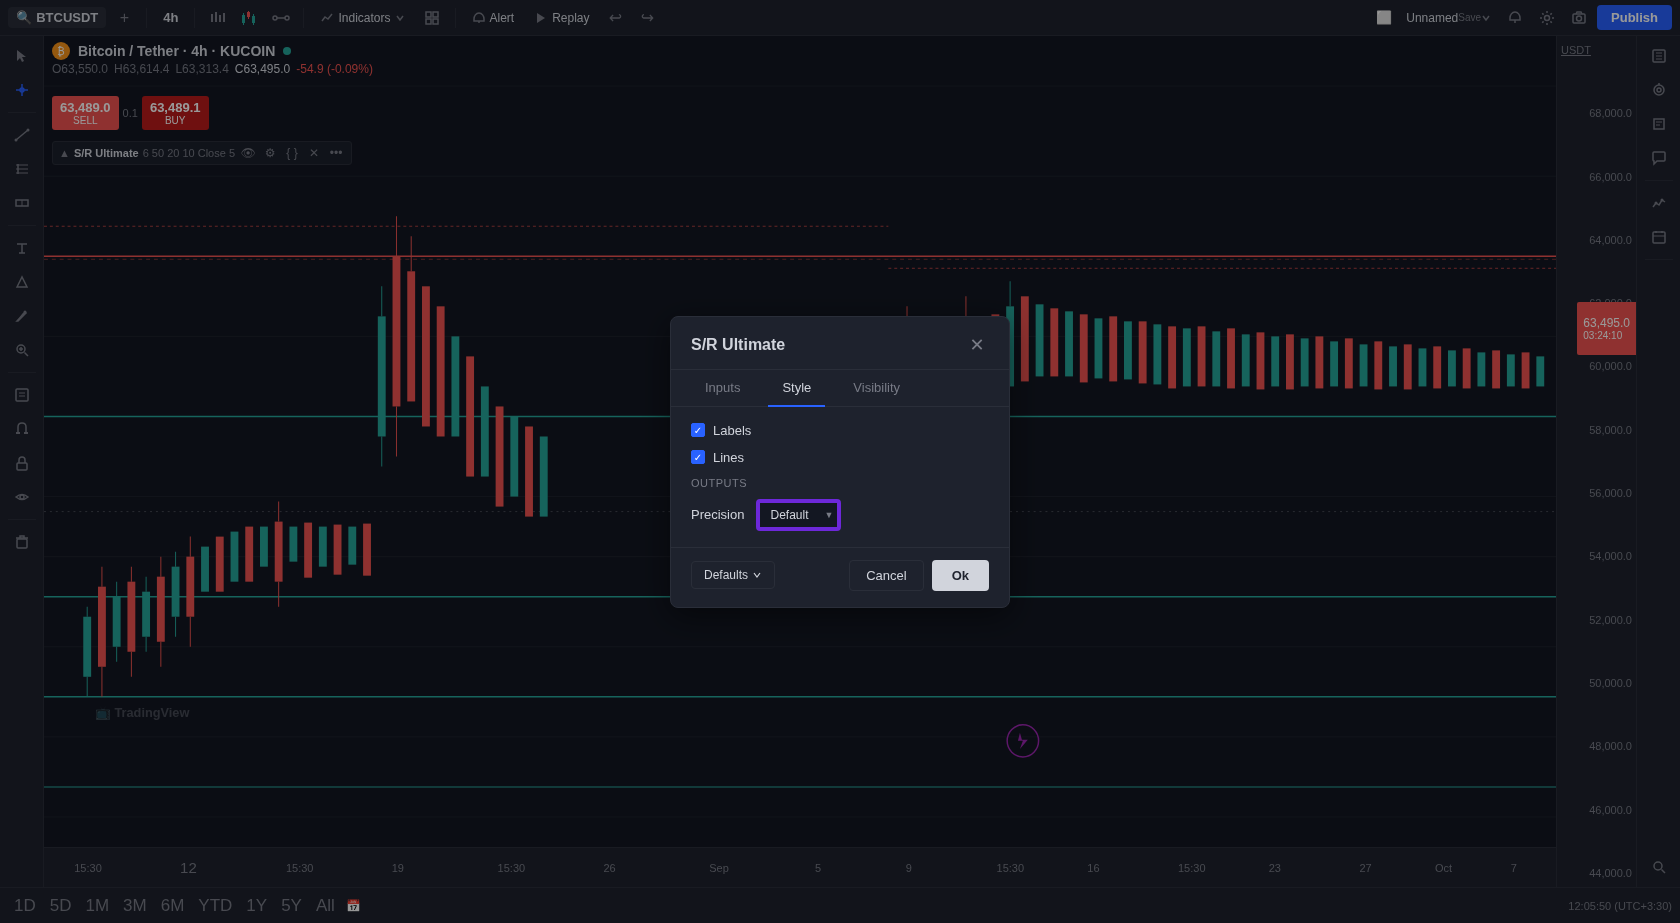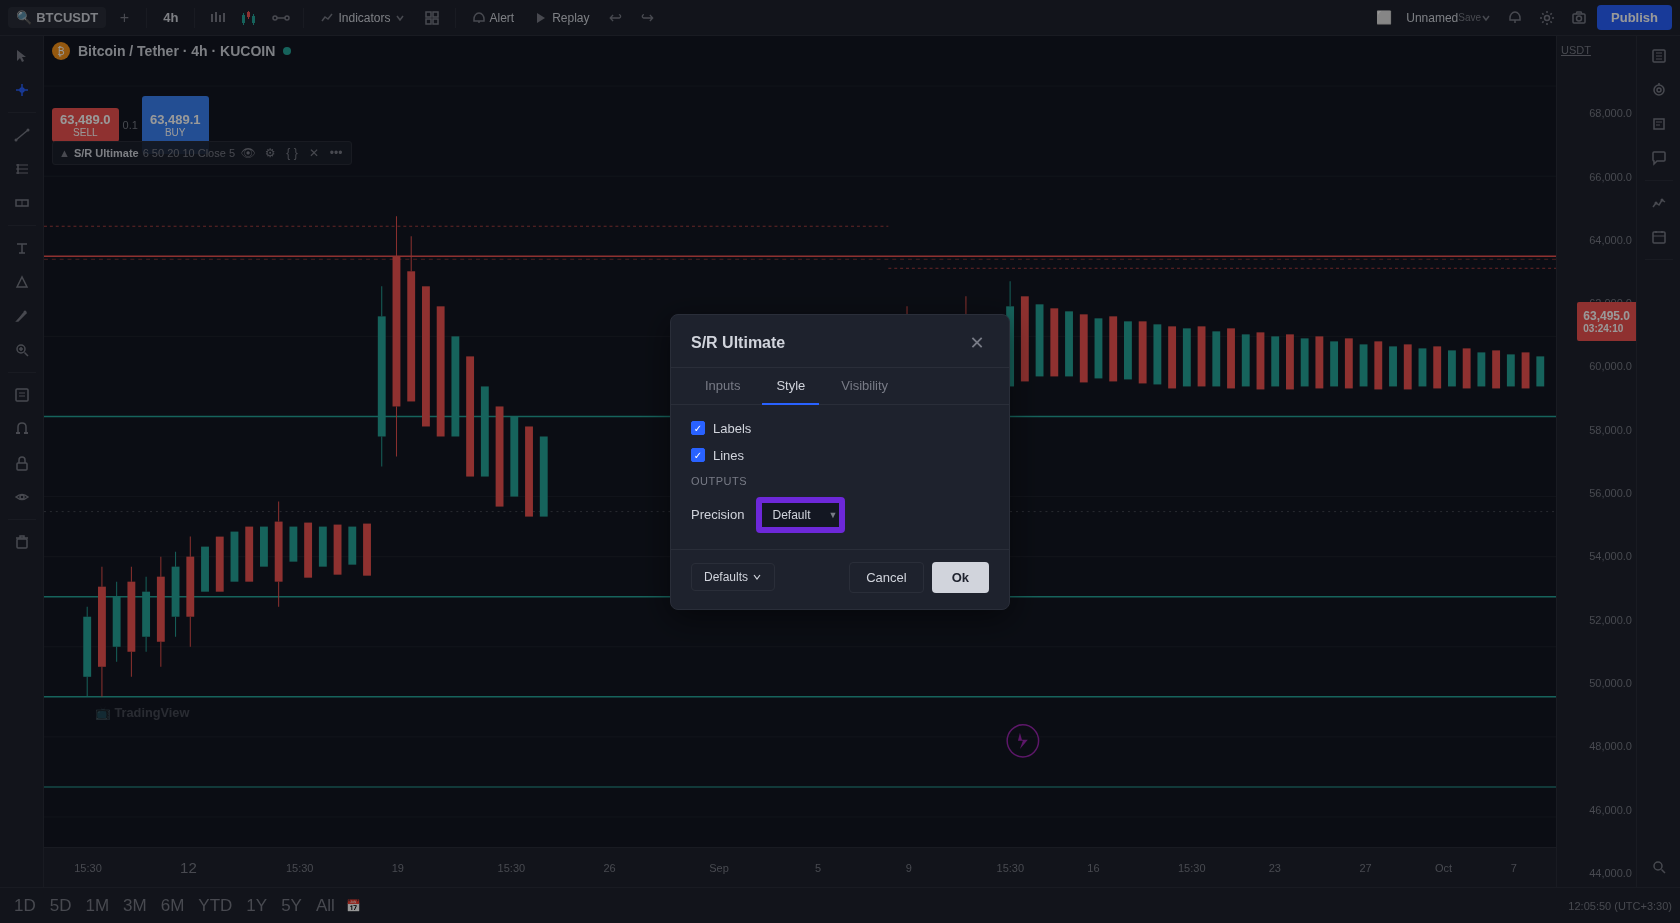--- a/index.html
+++ b/index.html
@@ -146,23 +146,23 @@
       color: white;
       padding: 4px 8px;
       border-radius: 3px;
       font-size: 13px;
       font-weight: 600;
       text-align: center;
     }
     .price-box-label { font-size: 10px; font-weight: normal; }
     .price-qty { font-size: 11px; color: #787b86; }
     .price-box-buy {
-      background: #3b82f6;
+      background: #b91c1c;
       color: white;
-      padding: 16px 8px;
+      padding: 4px 8px;
       border-radius: 3px;
       font-size: 13px;
       font-weight: 600;
       text-align: center;
     }
 
     
     .indicator-toolbar {
       position: absolute;
       top: 100px; left: 8px;
@@ -192,23 +192,23 @@
       padding: 8px 4px;
       font-size: 11px;
       color: #787b86;
     }
     .price-label { text-align: right; }
     .current-price-tag {
       position: absolute;
       right: 0;
       background: #ef5350;
       color: white;
-      padding: 7px 6px;
+      padding: 14px 6px;
       font-size: 12px;
-      font-weight: 700;
+      font-weight: 400;
       border-radius: 2px 0 0 2px;
       white-space: nowrap;
     }
 
     
     .right-toolbar {
       width: 44px;
       background: #1e222d;
       border-left: 1px solid #2a2e39;
       display: flex;
@@ -267,21 +267,21 @@
       display: flex; align-items: center; justify-content: center;
       cursor: pointer;
       color: #787b86;
       font-size: 18px;
       border-radius: 3px;
     }
     .modal-tabs {
       display: flex;
       padding: 0 20px;
       border-bottom: 1px solid #2a2e39;
-      gap: 8px;
+      gap: 14px;
     }
     .modal-tab {
       padding: 10px 14px;
       cursor: pointer;
       font-size: 13px;
       color: #787b86;
       border-bottom: 2px solid transparent;
       margin-bottom: -1px;
     }
     .modal-tab.active { color: #d1d4dc; border-bottom: 2px solid #2962ff; }
@@ -300,21 +300,21 @@
       flex-shrink: 0;
     }
     .checkbox-check { color: white; font-size: 10px; }
     .checkbox-label { font-size: 13px; color: #d1d4dc; }
     .outputs-section { margin-top: 8px; }
     .outputs-label { font-size: 11px; color: #787b86; letter-spacing: 0.5px; margin-bottom: 10px; text-transform: uppercase; }
     .precision-row { display: flex; align-items: center; gap: 12px; }
     .precision-label { font-size: 13px; color: #d1d4dc; }
     .precision-select {
       background: #131722;
-      border: 6px solid #6d28d9;
+      border: 4px solid #6d28d9;
       border-radius: 4px;
       color: #d1d4dc;
       padding: 5px 28px 5px 10px;
       font-size: 12px;
       cursor: pointer;
       appearance: none;
       -webkit-appearance: none;
       position: relative;
     }
     .select-wrapper { position: relative; display: inline-block; }
@@ -607,20 +607,27 @@
 
     <div class="chart-header">
       <div class="chart-title-row">
         <div class="pair-icon">₿</div>
         <span class="chart-title">
           <span>Bitcoin / Tether</span>
           · <span>4h</span>
           · <span>KUCOIN</span>
         </span>
         <div class="chart-dot"></div>
+      </div>
+      <div class="ohlc-row">
+        <span>O63,550.0</span>
+        <span>H63,614.4</span>
+        <span>L63,313.4</span>
+        <span class="ohlc-val">C63,495.0</span>
+        <span class="ohlc-change">-54.9 (-0.09%)</span>
       </div>
     </div>
 
     <div class="price-boxes">
       <div class="price-box-sell">
         <div>63,489.0</div>
         <div class="price-box-label">SELL</div>
       </div>
       <div class="price-qty">0.1</div>
       <div class="price-box-buy">

